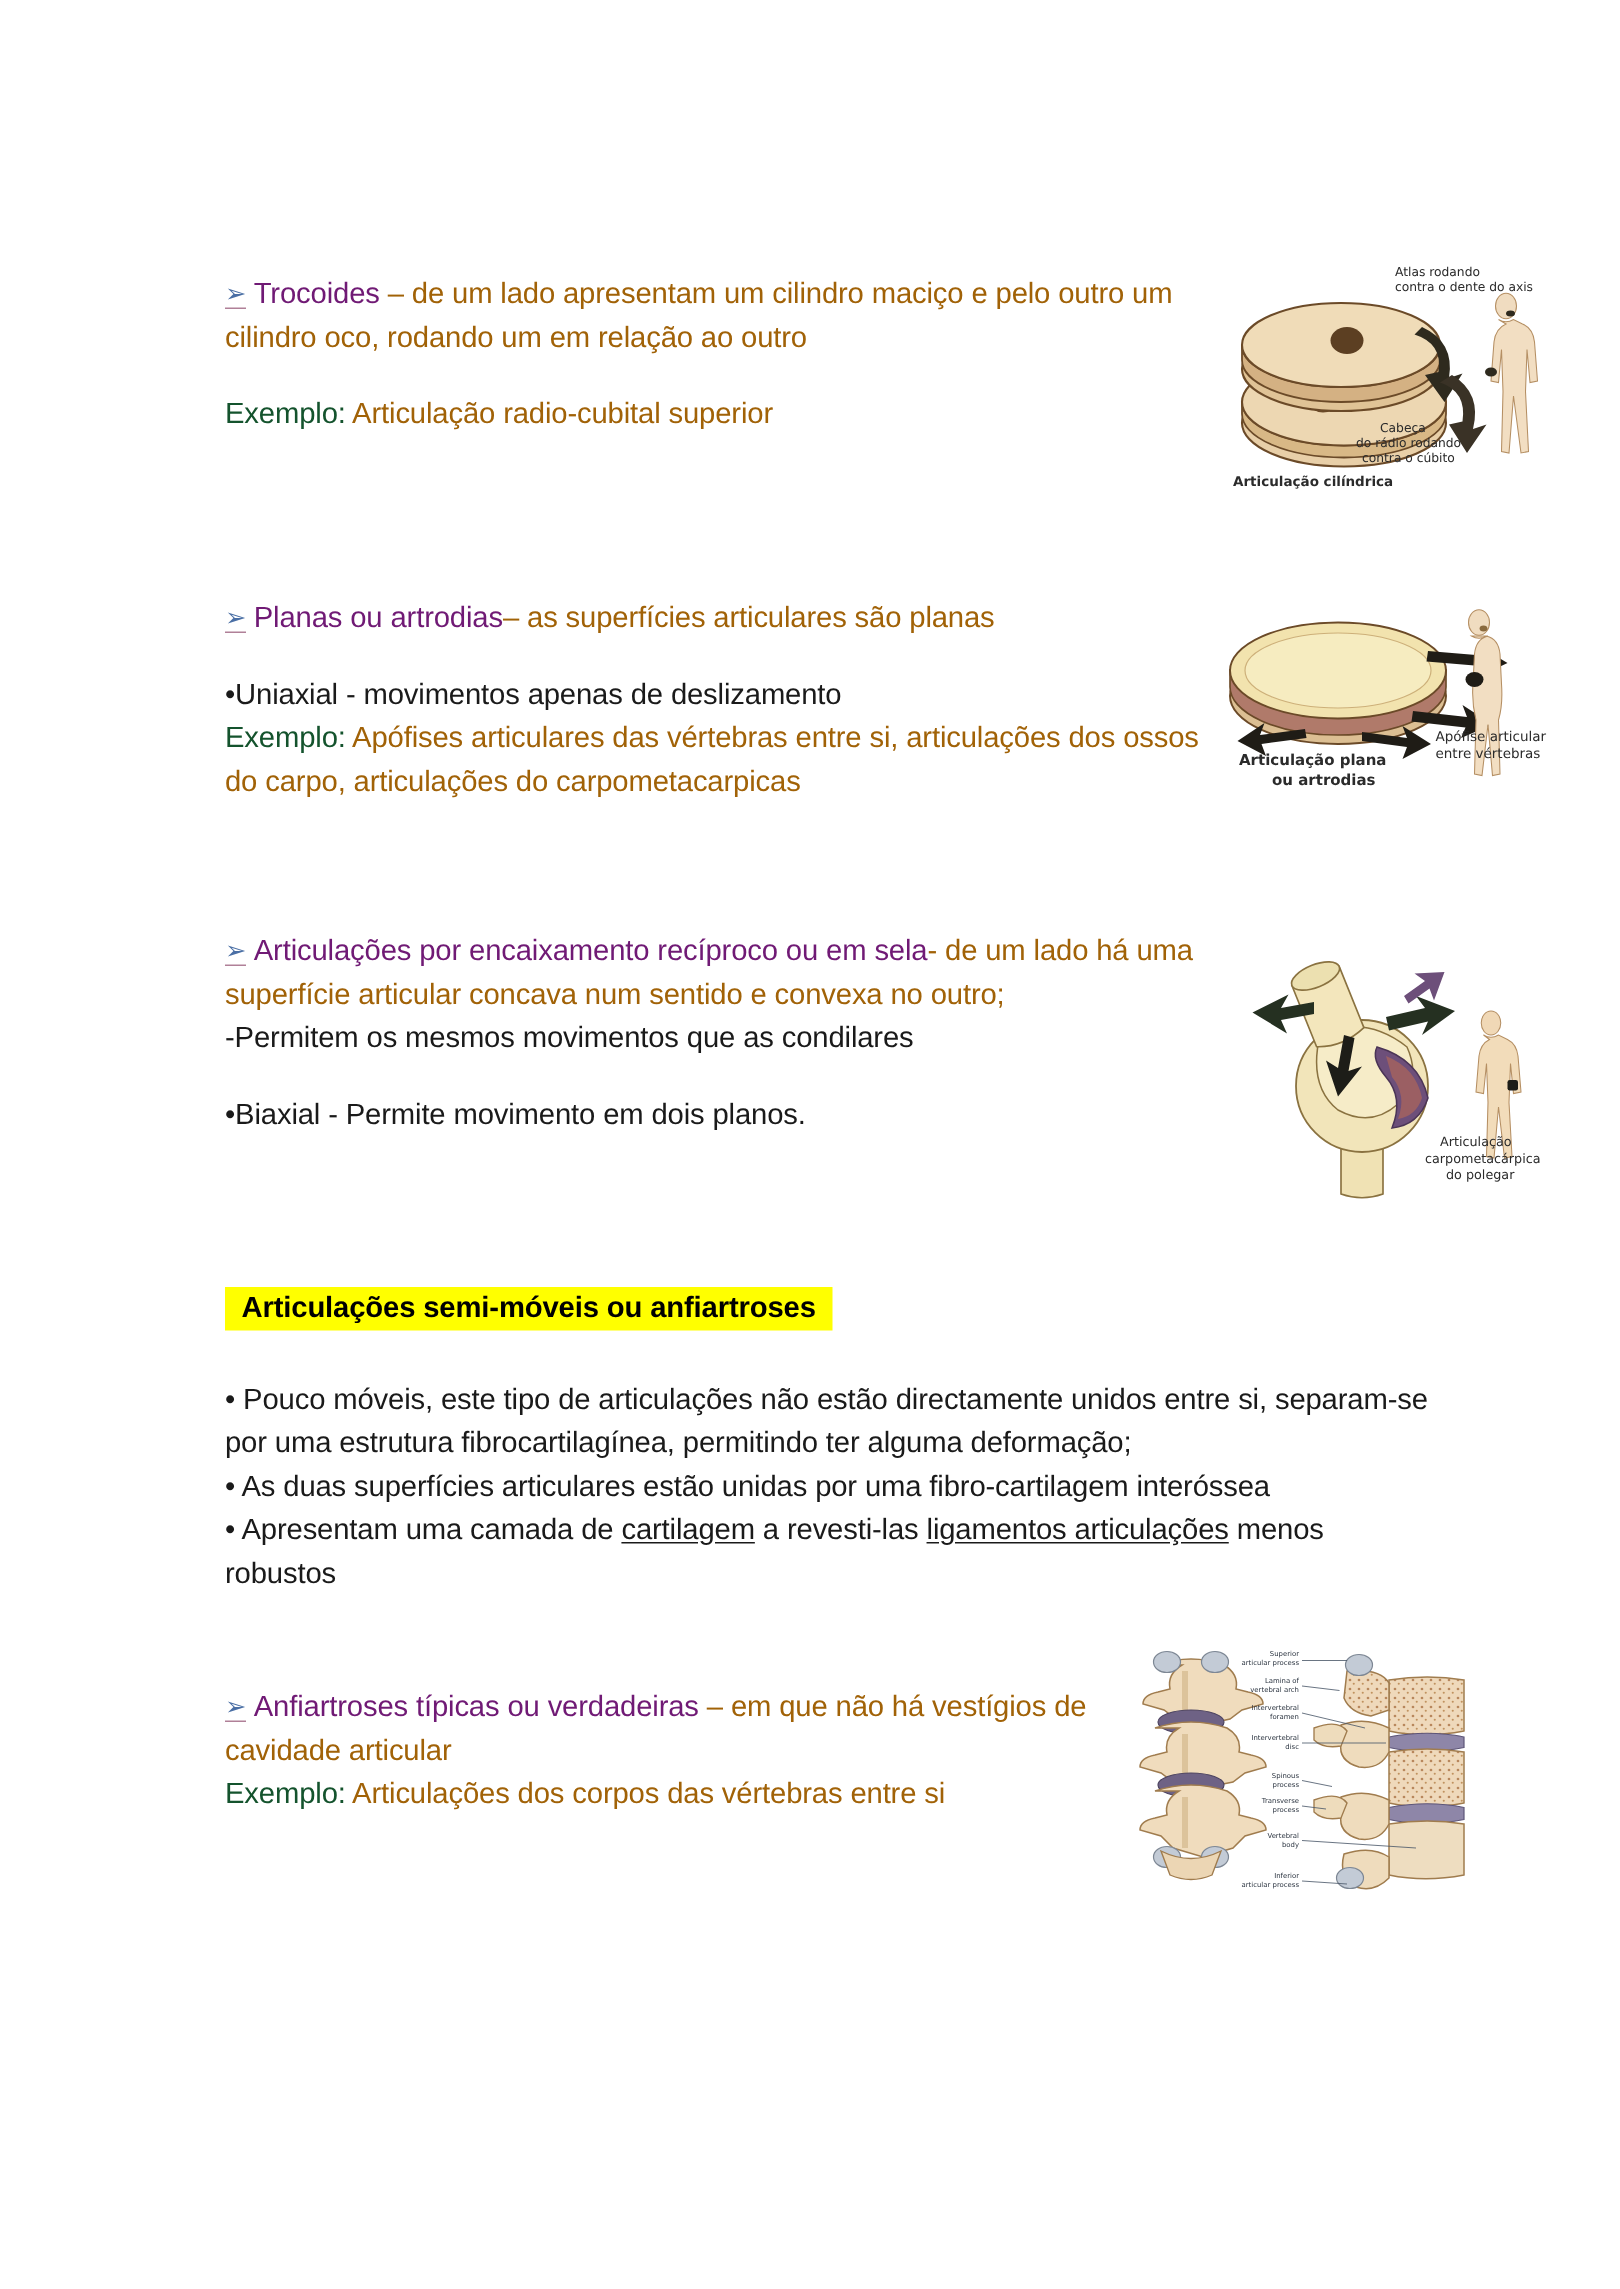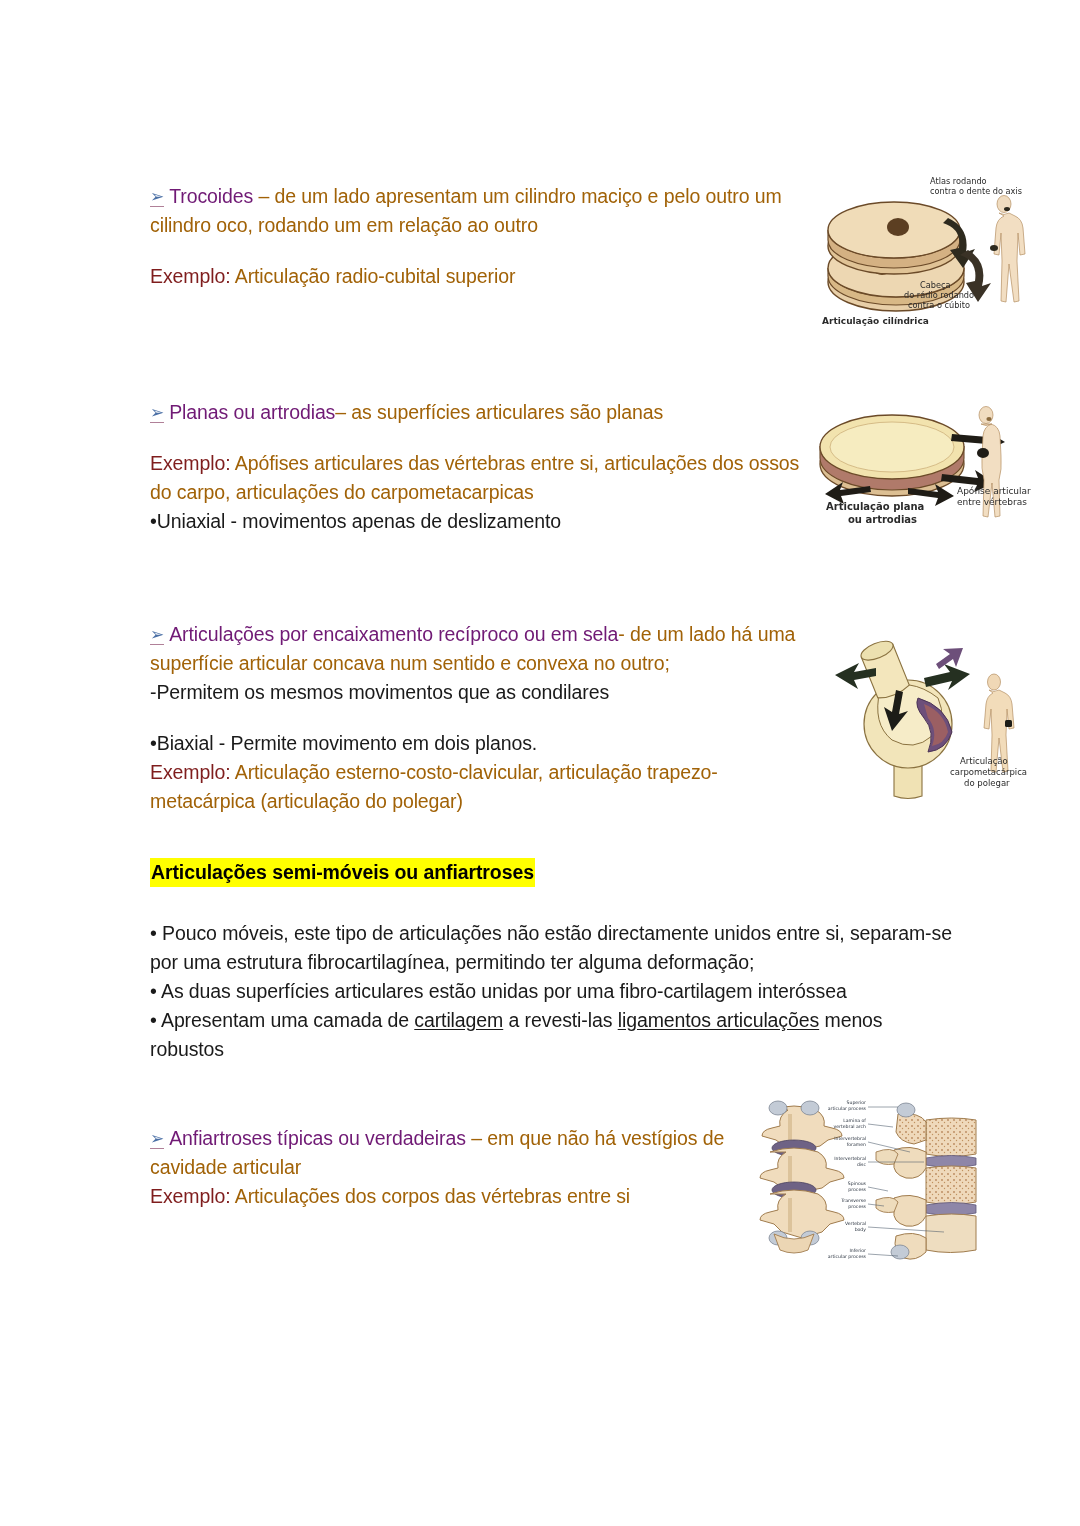--- a/index.html
+++ b/index.html
@@ -42,33 +42,33 @@
     position: relative;
     top: -1px;
     margin-right: 5px;
     border-bottom: 1.6px solid #b08098;
     padding-bottom: 1px;
   }
   .hd-blue {
     color: #701a75;
   }
   .ex-label {
-    color: #7f1d1d;
+    color: #14532d;
   }
   .body-dark {
     color: #a16207;
   }
   .u { text-decoration: underline; text-underline-offset: 2px; }
 
   .highlight-head {
     display: inline-block;
     background: #ffff00;
     font-weight: bold;
     color: #000000;
-    padding: 0 1px;
+    padding: 0 11px;
   }
 
   
   .fig {
     position: absolute;
     background: #ffffff;
     overflow: hidden;
   }
   .fig svg { display: block; }
 
@@ -123,24 +123,24 @@
       <text class="cap-hand" x="90" y="136" font-size="8.2">contra o cúbito</text>
       <text class="cap-hand" x="4" y="152" font-size="9" font-weight="bold">Articulação cilíndrica</text>
     </svg>
   </div>
 
   <div class="block" style="left:150px; top:398px; width:650px;">
     <p class="para">
       <span class="arrow-bullet">➢</span><span class="hd-blue">Planas ou artrodias</span><span class="body-dark">– as superfícies articulares são planas</span>
     </p>
     <div class="gap"></div>
+    <p class="para">•Uniaxial - movimentos apenas de deslizamento</p>
     <p class="para">
       <span class="ex-label">Exemplo:</span><span class="body-dark"> Apófises articulares das vértebras entre si, articulações dos ossos do carpo, articulações do carpometacarpicas</span>
     </p>
-    <p class="para">•Uniaxial - movimentos apenas de deslizamento</p>
   </div>
 
   <div class="fig" style="left:812px; top:402px; width:240px; height:140px;">
     <svg width="240" height="140" viewBox="0 0 240 140" aria-hidden="true">
       <rect x="0" y="0" width="240" height="140" fill="#ffffff"></rect>
 
       <ellipse cx="80" cy="62" rx="72" ry="32" fill="#dcbf93" stroke="#6b4a28" stroke-width="1.3"></ellipse>
       <path d="M8 56 A72 32 0 0 0 152 56 L152 44 A72 32 0 0 1 8 44 Z" fill="#b07a6a" stroke="#6b4a28" stroke-width="1.1"></path>
       <ellipse cx="80" cy="45" rx="72" ry="32" fill="#f2e3ae" stroke="#6b4a28" stroke-width="1.3"></ellipse>
       <ellipse cx="80" cy="45" rx="62" ry="25" fill="#f6ecc0" stroke="#cdb07a" stroke-width="0.8"></ellipse>
@@ -164,23 +164,20 @@
     </svg>
   </div>
 
   <div class="block" style="left:150px; top:620px; width:650px;">
     <p class="para">
       <span class="arrow-bullet">➢</span><span class="hd-blue">Articulações por encaixamento recíproco ou em sela</span><span class="body-dark">- de um lado há uma superfície articular concava num sentido e convexa no outro;</span>
     </p>
     <p class="para">-Permitem os mesmos movimentos que as condilares</p>
     <div class="gap"></div>
     <p class="para">•Biaxial - Permite movimento em dois planos.</p>
-    <p class="para">
-      <span class="ex-label">Exemplo:</span><span class="body-dark"> Articulação esterno-costo-clavicular, articulação trapezo-metacárpica (articulação do polegar)</span>
-    </p>
   </div>
 
   <div class="fig" style="left:832px; top:628px; width:220px; height:176px;">
     <svg width="220" height="176" viewBox="0 0 220 176" aria-hidden="true">
       <rect x="0" y="0" width="220" height="176" fill="#ffffff"></rect>
 
       <path d="M62 124 l0 44 q14 5 28 0 l0 -44 Z" fill="#f0e2b4" stroke="#8a7240" stroke-width="1.1"></path>
 
       <circle cx="76" cy="96" r="44" fill="#f2e5ba" stroke="#8a7240" stroke-width="1.2"></circle>
       <path d="M48 62 q30 -14 58 8 q10 22 -6 38 q-18 16 -40 4 q-20 -16 -12 -50 Z" fill="#f6ecc8" stroke="#8a7240" stroke-width="1"></path>

